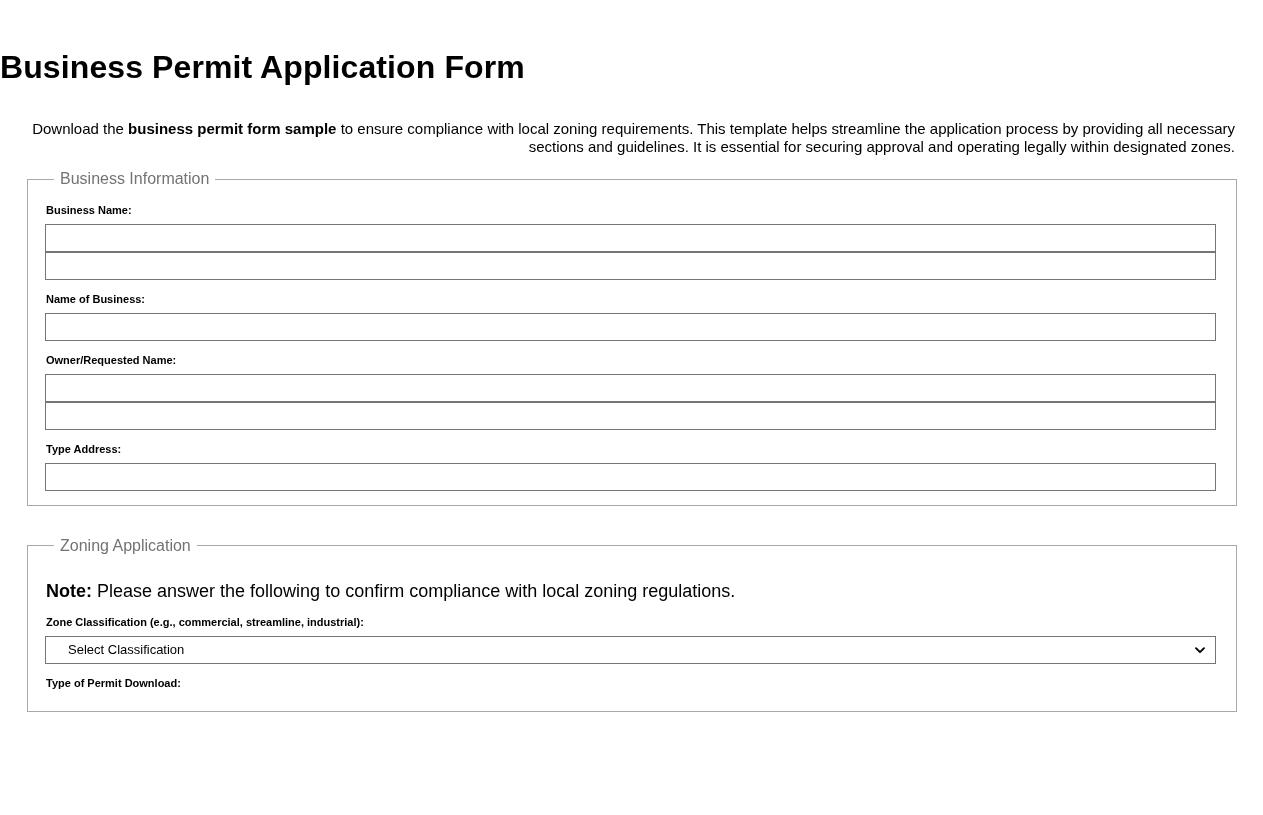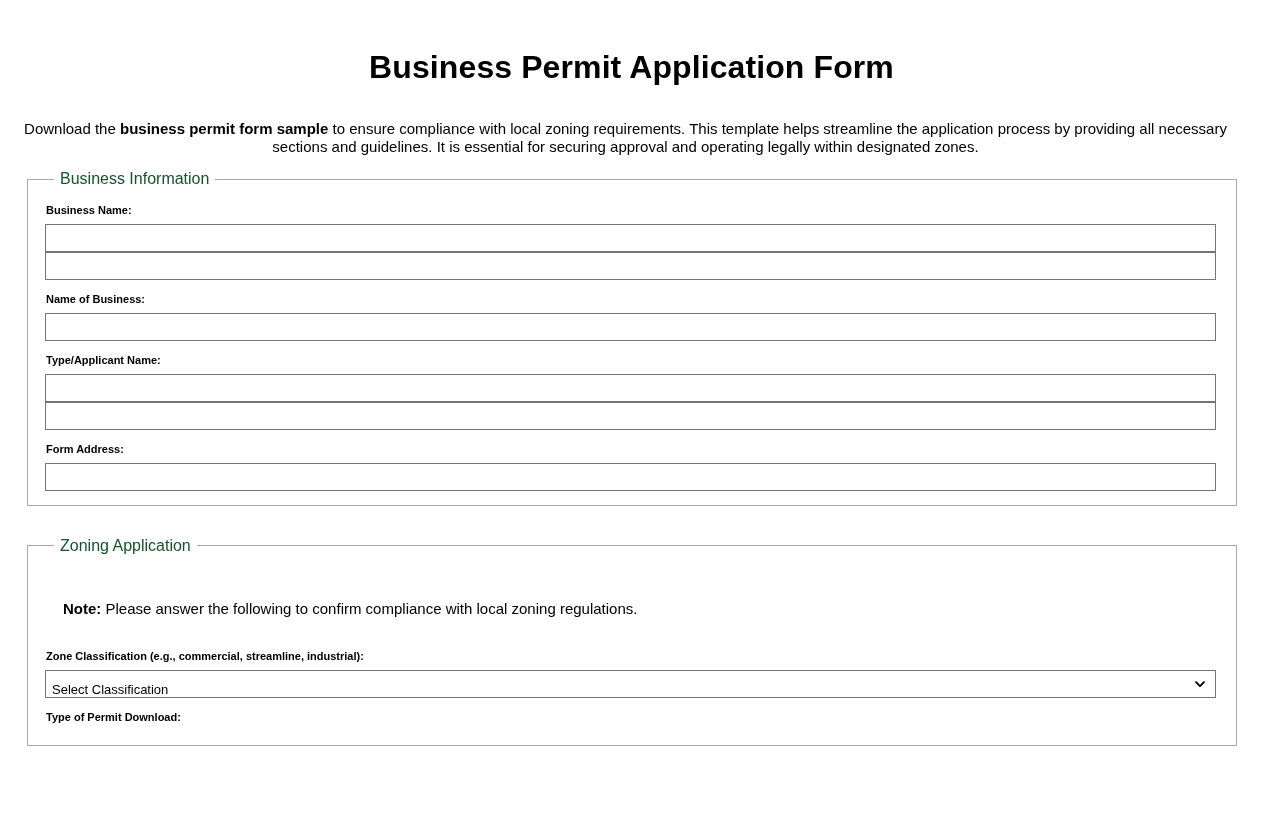--- a/index.html
+++ b/index.html
@@ -16,52 +16,52 @@
     overflow: hidden;
   }
   .page {
     width: 1263px;
     box-sizing: border-box;
     padding: 0;
   }
   .page-title {
     font-size: 32px;
     font-weight: bold;
-    text-align: center;
+    text-align: left;
     margin: 0;
     padding-top: 48px;
     line-height: 1.2;
     letter-spacing: 0.1px;
   }
   .intro {
     font-size: 15px;
     line-height: 18px;
     margin: 0;
     padding: 34px 28px 0 16px;
-    text-align: center;
+    text-align: right;
   }
   .intro b {
     font-weight: bold;
   }
   fieldset.section {
     border: 1px solid #a9a9a9;
     margin: 14px 26px 0 27px;
     padding: 0 17px 14px 17px;
     box-sizing: border-box;
     min-width: 0;
   }
   fieldset.section.second {
     margin-top: 31px;
   }
   legend.section-legend {
     font-size: 16px;
     font-weight: normal;
     padding: 0 6px;
     margin-left: 9px;
-    color: #14532d;
+    color: #737373;
     line-height: 1.1;
   }
   .field-label {
     display: block;
     font-size: 11px;
     font-weight: bold;
     margin: 0;
     padding: 11px 0 5px 1px;
     line-height: 17px;
   }
@@ -77,44 +77,44 @@
     border-radius: 0;
     background: #ffffff;
     font-family: "Liberation Sans", sans-serif;
     font-size: 13px;
     color: #000;
     padding: 2px 4px;
     outline: none;
     margin: 0;
   }
   .note-line {
-    font-size: 15px;
+    font-size: 18px;
     line-height: 17px;
-    margin: 17px;
+    margin: 0;
     padding: 28px 0 0 1px;
   }
   .note-line b { font-weight: bold; }
 
   .select-wrap {
     position: relative;
     width: 1171px;
     height: 28px;
   }
   .select-input {
     box-sizing: border-box;
     width: 1171px;
     height: 28px;
     border: 1px solid #757575;
     background: #ffffff;
     font-family: "Liberation Sans", sans-serif;
     font-size: 13px;
     color: #000;
     display: flex;
-    align-items: flex-end;
-    padding-left: 6px;
+    align-items: center;
+    padding-left: 22px;
     user-select: none;
   }
   .chevron-down {
     position: absolute;
     right: 10px;
     top: 50%;
     transform: translateY(-50%);
     width: 12px;
     height: 12px;
     pointer-events: none;
@@ -136,26 +136,26 @@
     <legend class="section-legend">Business Information</legend>
 
     <label class="field-label">Business Name:</label>
     <input class="text-input" type="text" value="" style="">
 
     <input class="text-input" type="text" value="" style="">
 
     <label class="field-label">Name of Business:</label>
     <input class="text-input" type="text" value="" style="">
 
-    <label class="field-label">Type/Applicant Name:</label>
+    <label class="field-label">Owner/Requested Name:</label>
     <input class="text-input" type="text" value="" style="">
 
     <input class="text-input" type="text" value="" style="">
 
-    <label class="field-label">Form Address:</label>
+    <label class="field-label">Type Address:</label>
     <input class="text-input" type="text" value="" style="">
   </fieldset>
 
   <fieldset class="section second">
     <legend class="section-legend">Zoning Application</legend>
 
     <p class="note-line"><b>Note:</b><span> Please answer the following to confirm compliance with local zoning regulations.</span></p>
 
     <label class="field-label">Zone Classification (e.g., commercial, streamline, industrial):</label>
 

